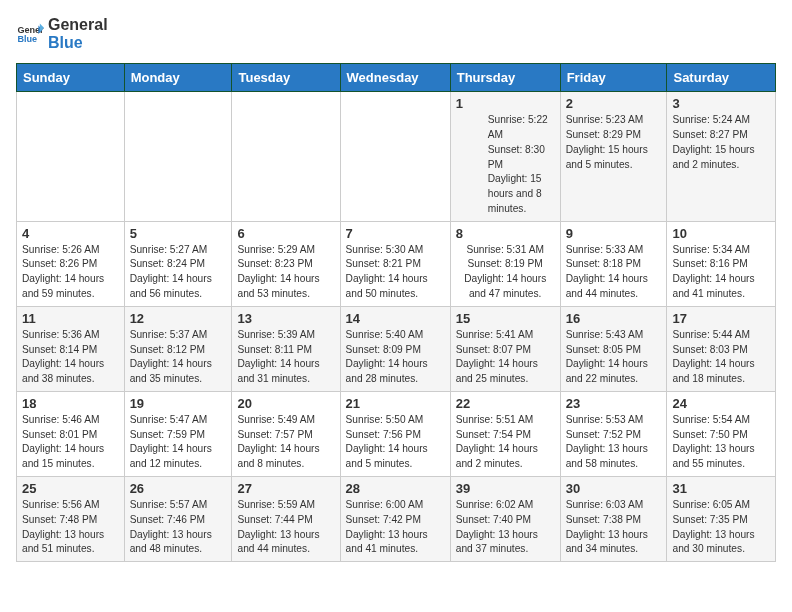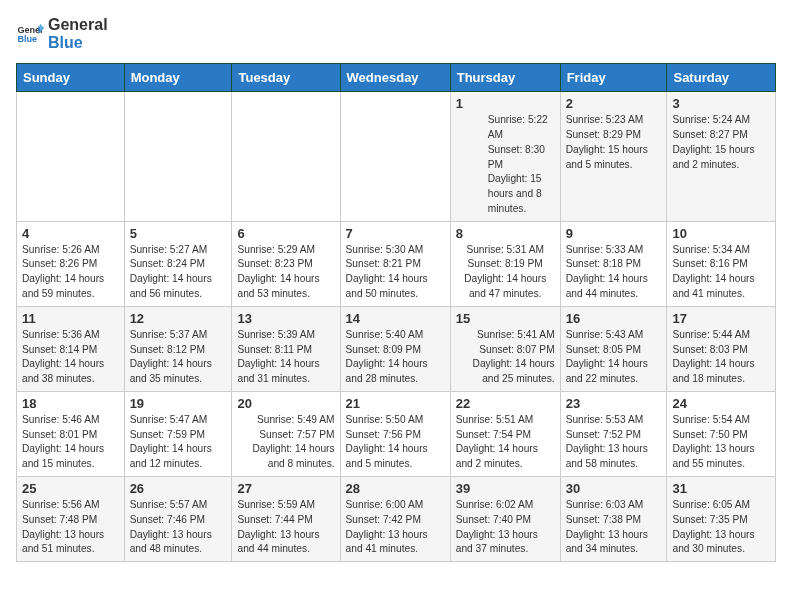--- a/index.html
+++ b/index.html
@@ -211,21 +211,21 @@
 Daylight: 14 hours and 31 minutes.</div>
         </td>
         <td>
           <span class="day-num">14</span>
           <div class="day-info" style="white-space: pre-line;">Sunrise: 5:40 AM
 Sunset: 8:09 PM
 Daylight: 14 hours and 28 minutes.</div>
         </td>
         <td>
           <span class="day-num">15</span>
-          <div class="day-info" style="white-space: pre-line; text-align: right;">Sunrise: 5:41 AM
+          <div class="day-info" style="white-space: pre-line;">Sunrise: 5:41 AM
 Sunset: 8:07 PM
 Daylight: 14 hours and 25 minutes.</div>
         </td>
         <td>
           <span class="day-num">16</span>
           <div class="day-info" style="white-space: pre-line;">Sunrise: 5:43 AM
 Sunset: 8:05 PM
 Daylight: 14 hours and 22 minutes.</div>
         </td>
         <td>
@@ -243,21 +243,21 @@
 Daylight: 14 hours and 15 minutes.</div>
         </td>
         <td>
           <span class="day-num">19</span>
           <div class="day-info" style="white-space: pre-line;">Sunrise: 5:47 AM
 Sunset: 7:59 PM
 Daylight: 14 hours and 12 minutes.</div>
         </td>
         <td>
           <span class="day-num">20</span>
-          <div class="day-info" style="white-space: pre-line; text-align: right;">Sunrise: 5:49 AM
+          <div class="day-info" style="white-space: pre-line;">Sunrise: 5:49 AM
 Sunset: 7:57 PM
 Daylight: 14 hours and 8 minutes.</div>
         </td>
         <td>
           <span class="day-num">21</span>
           <div class="day-info" style="white-space: pre-line;">Sunrise: 5:50 AM
 Sunset: 7:56 PM
 Daylight: 14 hours and 5 minutes.</div>
         </td>
         <td>

